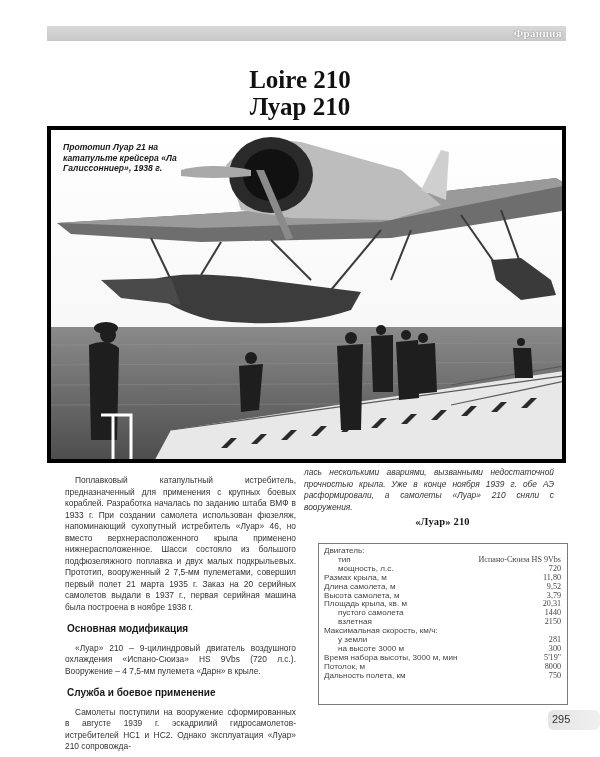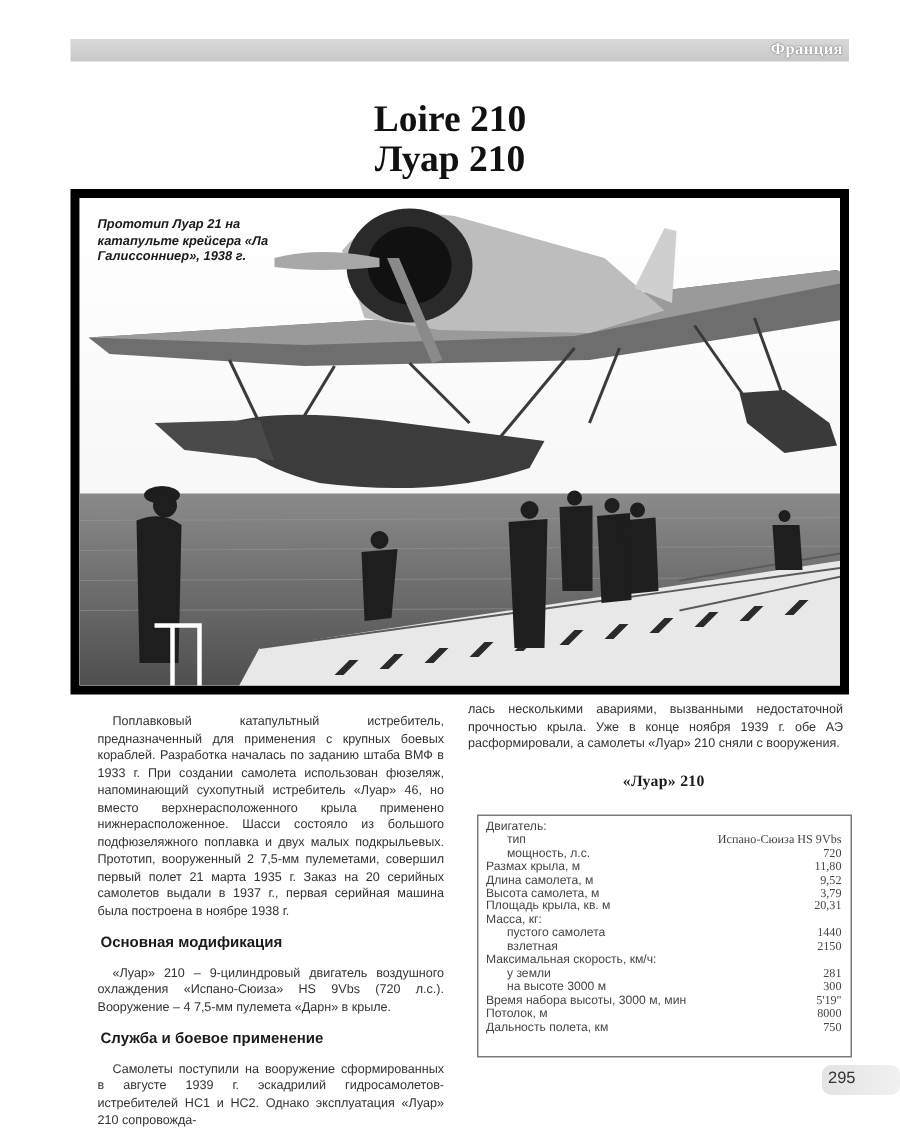--- a/index.html
+++ b/index.html
@@ -5,29 +5,29 @@
     html, body { margin: 0; padding: 0; background: #ffffff; }
     body { width: 600px; height: 757px; position: relative; overflow: hidden; font-family: "Liberation Sans", sans-serif; color: #222; }
 
     .header-bar { position: absolute; left: 47px; top: 26px; width: 519px; height: 15px; background: linear-gradient(#d8d8d8, #c9c9c9); }
     .header-bar .section { position: absolute; right: 4px; top: 1px; font-family: "Liberation Serif", serif; font-size: 11px; font-weight: bold; color: #ffffff; text-shadow: 0 0 1px #777, 0 0 1px #777; letter-spacing: 0.3px; }
 
     .title { position: absolute; left: 0; width: 600px; text-align: center; font-family: "Liberation Serif", serif; font-weight: bold; font-size: 25px; color: #111; line-height: 27px; }
     .title.t1 { top: 66px; }
     .title.t2 { top: 93px; }
 
-    .photo { position: absolute; left: 47px; top: 126px; width: 519px; height: 337px; border: 6px solid #000000; box-sizing: border-box; overflow: hidden; background: #fff; }
+    .photo { position: absolute; left: 47px; top: 126px; width: 519px; height: 337px; border: 4px solid #000000; box-sizing: border-box; overflow: hidden; background: #fff; }
     .photo svg { position: absolute; left: 0; top: 0; }
     .photo .caption { position: absolute; left: 12px; top: 12px; width: 120px; font-size: 8.6px; font-style: italic; font-weight: bold; line-height: 10.5px; color: #1a1a1a; }
 
     .col-left { position: absolute; left: 57px; top: 467px; width: 247px; font-size: 8.4px; line-height: 11.5px; color: #333; text-align: justify; }
     .col-left p { margin: 8px; text-indent: 10px; }
     .col-left h3 { margin: 10px 0 0 0; font-size: 10px; font-weight: bold; color: #1a1a1a; text-indent: 10px; line-height: 11.5px; }
 
-    .col-right { position: absolute; left: 312px; top: 467px; width: 250px; font-size: 8.4px; line-height: 11.5px; color: #333; text-align: justify; }
+    .col-right { position: absolute; left: 304px; top: 467px; width: 250px; font-size: 8.4px; line-height: 11.5px; color: #333; text-align: justify; font-style: italic; }
     .col-right p { margin: 0; }
 
     .spec-title { position: absolute; left: 310px; top: 516px; width: 265px; text-align: center; font-family: "Liberation Serif", serif; font-weight: bold; font-size: 10.5px; line-height: 12.5px; color: #1a1a1a; letter-spacing: 0.2px; }
 
     .spec-box { position: absolute; left: 318px; top: 543px; width: 250px; height: 162px; border: 1px solid #7a7a7a; box-sizing: border-box; padding: 3px 6px 4px 5px; }
     .spec-row { display: flex; justify-content: space-between; font-size: 8.1px; line-height: 8.9px; color: #444; white-space: nowrap; }
     .spec-row .lbl.indent { padding-left: 14px; }
     .spec-row .val { text-align: left; font-family: Liberation Serif, serif; }
 
     .page-number { position: absolute; left: 548px; top: 710px; width: 52px; height: 20px; background: linear-gradient(90deg, #e4e4e4, #f0f0f0); border-radius: 6px; }
@@ -180,24 +180,20 @@
     </div>
   <div class="spec-row">
       <span class="lbl">Высота самолета, м</span>
       <span class="val">3,79</span>
     </div>
   <div class="spec-row">
       <span class="lbl">Площадь крыла, кв. м</span>
       <span class="val">20,31</span>
     </div>
   <div class="spec-row">
-      <span class="lbl">Масса, кг:</span>
-      <span class="val"></span>
-    </div>
-  <div class="spec-row">
       <span class="lbl indent">пустого самолета</span>
       <span class="val">1440</span>
     </div>
   <div class="spec-row">
       <span class="lbl indent">взлетная</span>
       <span class="val">2150</span>
     </div>
   <div class="spec-row">
       <span class="lbl">Максимальная скорость, км/ч:</span>
       <span class="val"></span>

